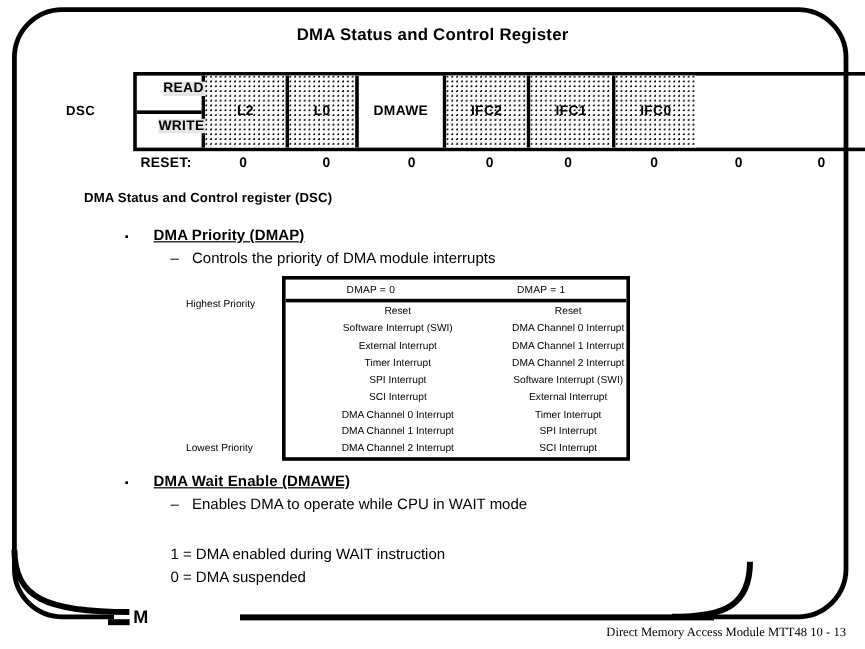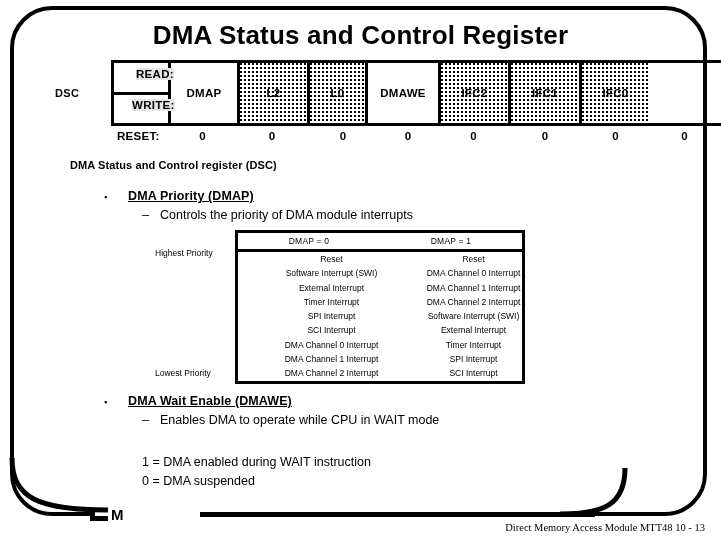--- a/index.html
+++ b/index.html
@@ -28,21 +28,21 @@
     left:95px; top:506px;
     width:500px; height:14px;
     background:#fff;
   }
 
   
   #title{
     position:absolute;
     left:0; top:20px; width:721px;
     text-align:center;
-    font-size:26px;
+    font-size:14px;
     font-weight:bold;
     letter-spacing:.2px;
   }
 
   
   #reg-wrap{
     position:absolute;
     left:55px; top:60px;
   }
   #dsc-label{
@@ -271,23 +271,20 @@
   <div id="dsc-label">DSC</div>
 
   <div id="reg-table">
 
     <div class="reg-cell" id="cell-rw" style="width:57px">
       <div id="rw-divider"></div>
       <span class="rw-text" id="read-text">READ:</span>
       <span class="rw-text" id="write-text">WRITE:</span>
     </div>
 
-    <div class="reg-cell" style="width:69px">
-      <span class="cell-label">DMAP</span>
-    </div>
     <div class="reg-cell shaded" style="width:70px">
       <span class="cell-label">L2</span>
     </div>
     <div class="reg-cell shaded" style="width:58px">
       <span class="cell-label">L0</span>
     </div>
     <div class="reg-cell" style="width:73px">
       <span class="cell-label">DMAWE</span>
     </div>
     <div class="reg-cell shaded" style="width:70px">

